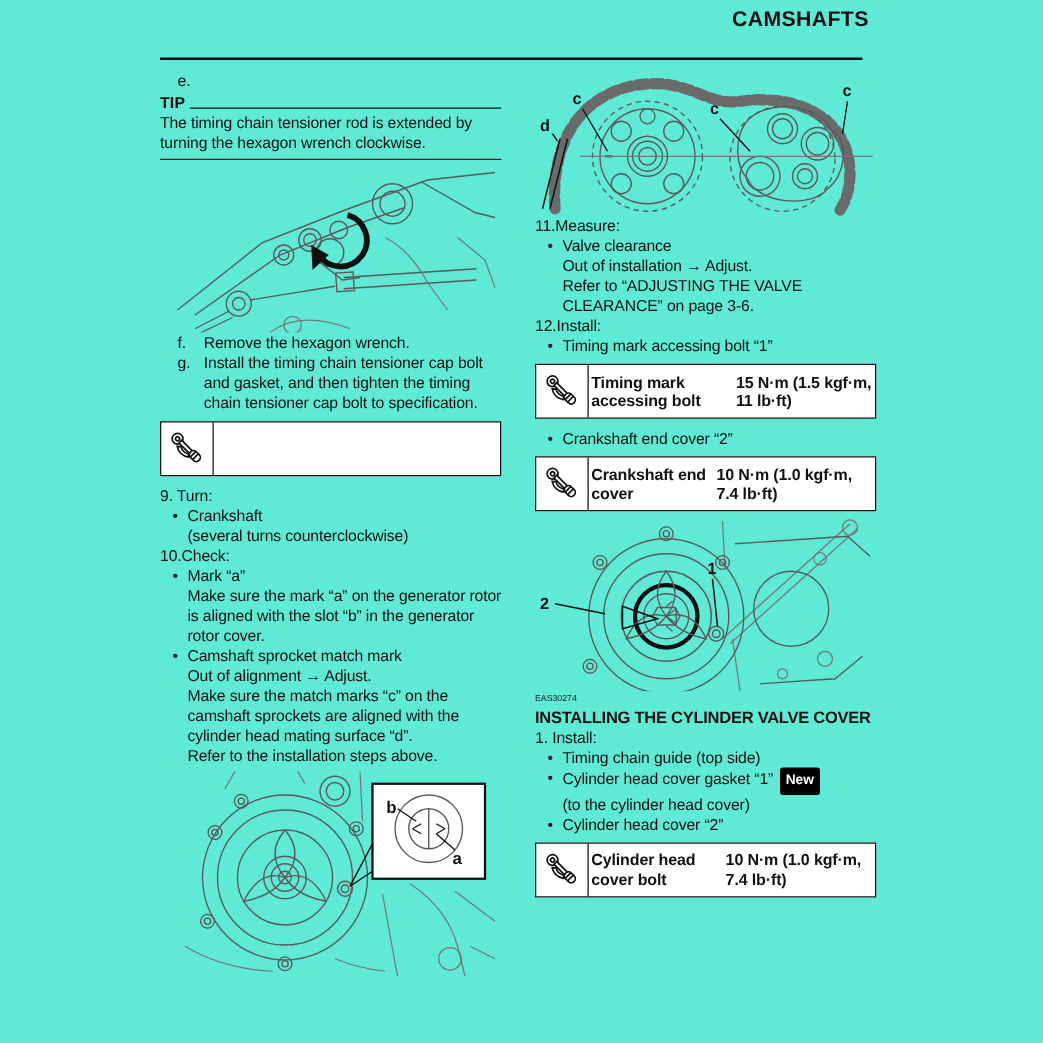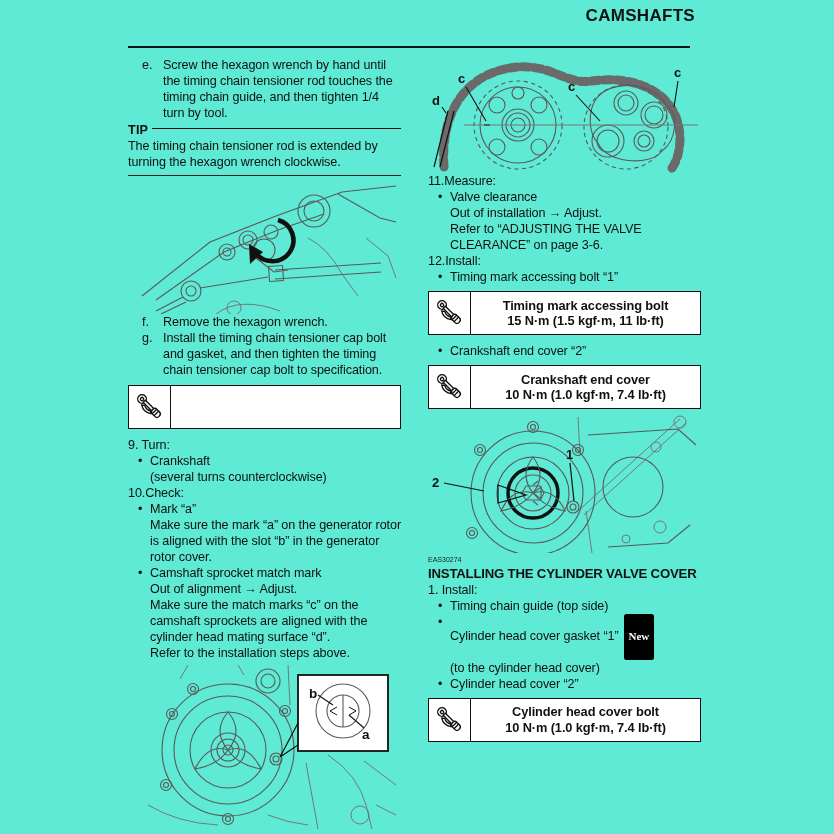--- a/index.html
+++ b/index.html
@@ -16,69 +16,68 @@
   }
   .hdr-rule { position:absolute; top:46px; left:128px; width:562px; height:2.4px; background:#111; }
   .col { position:absolute; width:273px; }
   .col-left  { left:128px; top:57px; }
   .col-right { left:428px; top:55px; }
 
   .letter-step { display:flex; padding-left:14px; }
   .letter-step .marker { width:21px; flex:none; }
   .letter-step .ls-text { flex:1; }
 
-  .tip-head { display:flex; align-items:center; height:17px; }
+  .tip-head { display:flex; align-items:flex-end; height:17px; }
   .tip-label { font-weight:bold; letter-spacing:0.2px; padding-right:4px; }
   .tip-rule { flex:1; border-bottom:1.6px solid #111; margin-bottom:3px; }
   .tip-body { }
   .mid-rule { border-bottom:1.3px solid #222; margin-top:5px; margin-bottom:2px; }
 
   .bullet { display:flex; padding-left:10px; }
   .bullet .b-glyph { width:12px; flex:none; }
   .bullet .b-content { flex:1; }
 
   .torque-box {
     border:1.9px solid #111; display:flex; align-items:stretch;
     min-height:44px; background:#fff;
   }
   .tq-icon-cell { width:42px; flex:none; border-right:1.9px solid #111; display:flex; align-items:center; justify-content:center; }
-  .tq-text-cell { flex:1; display:flex; flex-direction:column; align-items:center; justify-content:center; text-align:center; padding:4px 2px; }
+  .tq-text-cell { flex:1; display:flex; flex-direction:row; align-items:center; justify-content:center; text-align:left; padding:4px 2px; }
   .tq-title, .tq-value { font-weight:bold; font-size:12.8px; line-height:15.5px; letter-spacing:-0.1px; }
 
   .figure { position:relative; }
   .figure svg { display:block; }
   svg .art  { stroke:#5a5a5a; fill:none; stroke-width:1.1; }
   svg .art2 { stroke:#777; fill:none; stroke-width:1; }
   svg .dark { stroke:#111; fill:none; }
   svg text.fig-label { font-family:"Liberation Sans",sans-serif; font-weight:bold; font-size:13.5px; fill:#111; stroke:none; }
   svg text.fig-label-sm { font-family:"Liberation Sans",sans-serif; font-weight:bold; font-size:13px; fill:#111; stroke:none; }
 
   .eas-code { font-size:7px; line-height:10px; letter-spacing:0; color:#222; margin-top:2px; }
   .section-title { font-weight:bold; font-size:13.2px; line-height:17px; letter-spacing:-0.2px; }
 
   .badge-new {
     display:inline-block; background:#000; color:#fff; font-weight:bold;
-    font-size:11px; line-height:13.5px; padding:16px 5px; border-radius:2.5px;
-    margin-left:5px; letter-spacing:0;font-family:Liberation Serif, serif;
+    font-size:11px; line-height:13.5px; padding:4px 5px; border-radius:2.5px;
+    margin-left:5px; letter-spacing:0;
   }
   .mt2{margin-top:2px;} .mt4{margin-top:4px;} .mt6{margin-top:6px;} .mt7{margin-top:7px;} .mt8{margin-top:8px;}
 </style>
 </head>
 <body>
 
 <div class="page">
 
   <div class="hdr-title">CAMSHAFTS</div>
   <div class="hdr-rule"></div>
 
   <div class="col col-left">
 
     <div class="letter-step">
       <span class="marker">e.</span>
-      <span class="ls-text">Screw the hexagon wrench by hand until the timing chain tensioner rod touches the timing chain guide, and then tighten 1/4 turn by tool.</span>
     </div>
 
     <div class="tip-head">
       <span class="tip-label">TIP</span>
       <span class="tip-rule"></span>
     </div>
     <div class="tip-body">The timing chain tensioner rod is extended by turning the hexagon wrench clockwise.</div>
     <div class="mid-rule"></div>
 
     <div class="figure mt2">

